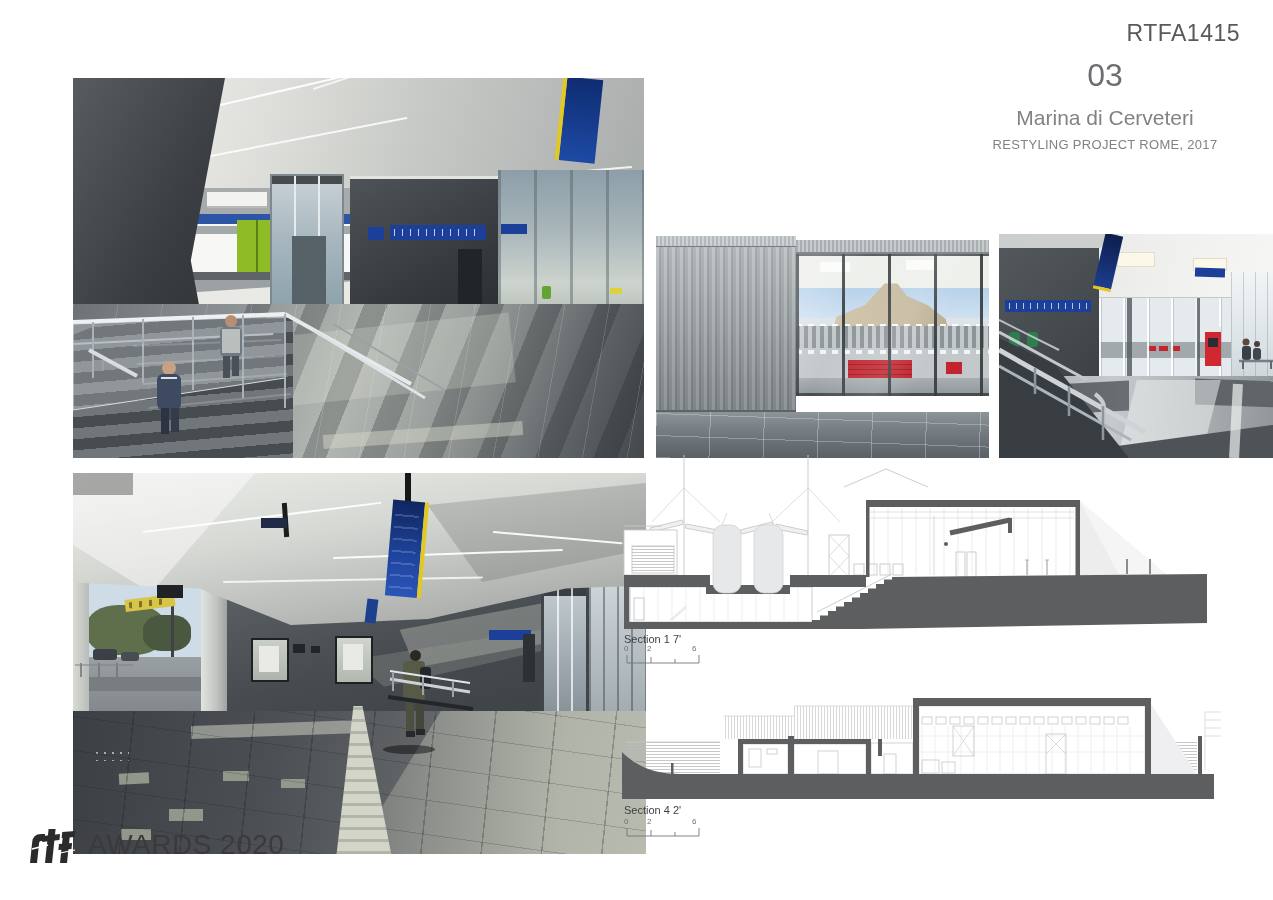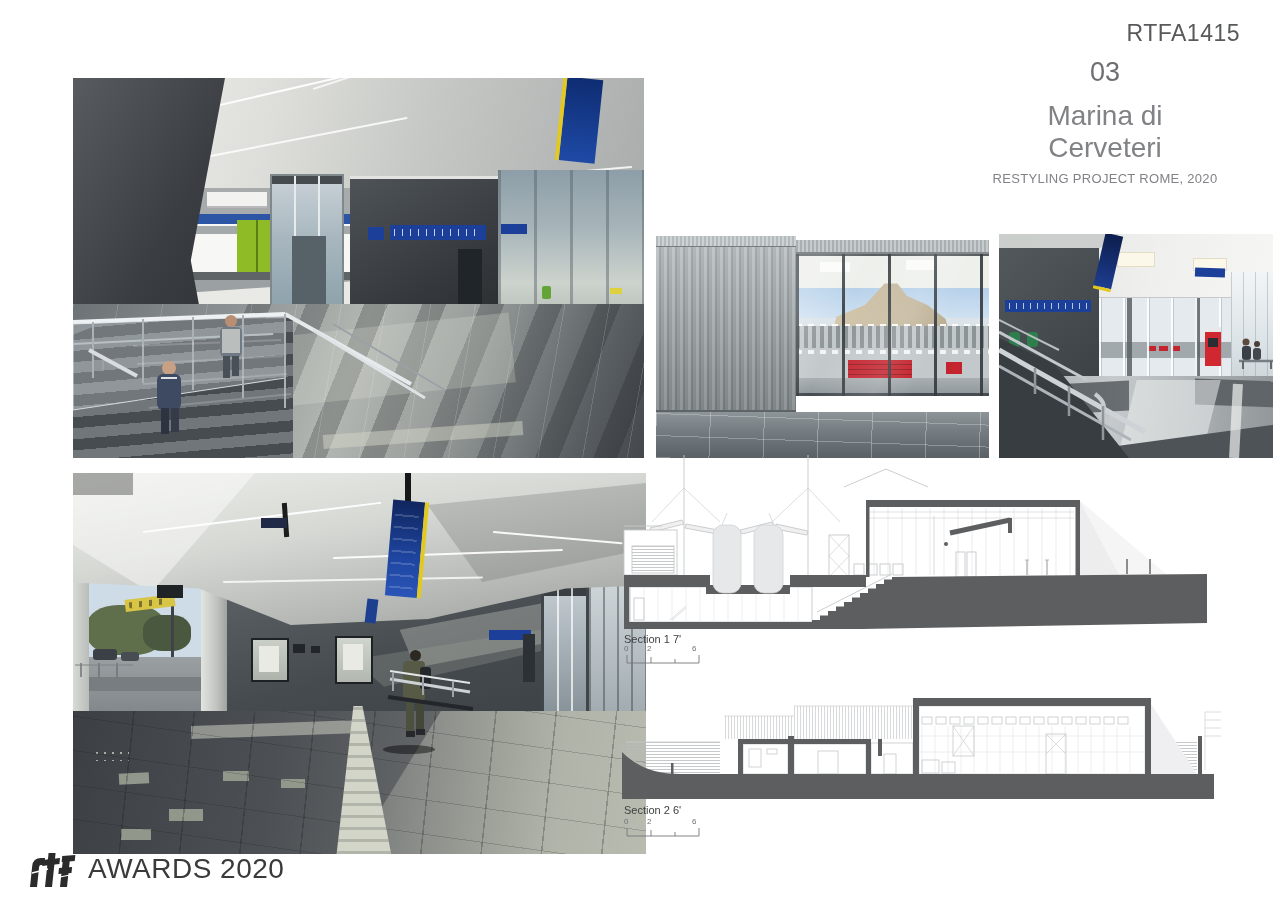--- a/index.html
+++ b/index.html
@@ -5,31 +5,31 @@
   html,body{margin:0;padding:0;background:#fff;}
   .page{position:relative;width:1273px;height:900px;background:#fff;overflow:hidden;
         font-family:"Liberation Sans",sans-serif;}
 
   
   .code{position:absolute;top:20px;right:33px;font-size:23px;letter-spacing:.5px;
         color:var(--code-text,#58595b);}
   .desc{position:absolute;left:640px;top:62px;width:258px;margin:0;font-size:13px;
         line-height:17.3px;color:var(--body-text,#6d6e71);}
   .proj{position:absolute;left:988px;top:57px;width:234px;text-align:center;}
-  .proj .num{font-size:27px;color:var(--body-text,#6d6e71);}
-  .proj .title{margin-top:12px;font-size:28px;color:var(--title-text,#808285);}
+  .proj .num{font-size:32px;color:var(--body-text,#6d6e71);}
+  .proj .title{margin-top:12px;font-size:21px;color:var(--title-text,#808285);}
   .proj .subtitle{margin-top:7px;font-size:13px;letter-spacing:.3px;color:var(--title-text,#808285);}
 
   .dlabel{position:absolute;font-size:11px;color:#3f4042;}
   .ruler{position:absolute;width:72px;height:22px;font-size:8px;color:#6f7073;}
   .ruler span{position:absolute;top:0;}
   .ruler .r0{left:-2px;} .ruler .r2{left:21px;} .ruler .r6{left:66px;}
   .ruler svg{position:absolute;left:0;top:9px;}
 
-  .footer{position:absolute;left:30px;top:848px;height:42px;display:flex;align-items:center;}
+  .footer{position:absolute;left:30px;top:824px;height:42px;display:flex;align-items:center;}
   .footer .awards{margin-left:12px;font-size:28px;letter-spacing:.5px;color:#3a3a3a;}
   .sr{position:absolute;width:1px;height:1px;overflow:hidden;clip:rect(0 0 0 0);}
 
   
   .ph{position:absolute;overflow:hidden;background:#9aa0a3;}
   .ph *{position:absolute;}
   .led{height:2px;background:rgba(255,255,255,.92);border-radius:2px;transform-origin:left center;}
   .ovl{left:0;top:0;}
 
   
@@ -350,21 +350,21 @@
         <rect x="150" y="278" width="7" height="22" fill="#4a5058"></rect>
         <rect x="159" y="278" width="7" height="20" fill="#4a5058"></rect>
       </g>
     </svg>
   </figure>
 
 
   <div class="proj">
     <div class="num">03</div>
     <div class="title">Marina di Cerveteri</div>
-    <div class="subtitle">RESTYLING PROJECT ROME, 2020</div>
+    <div class="subtitle">RESTYLING PROJECT ROME, 2017</div>
   </div>
 
   <figure class="ph photo-b">
     <div class="pb-lou">
       <div class="shade"></div>
       <div class="top"></div>
     </div>
     <div class="pb-fascia"></div>
     <div class="pb-glass">
       <div class="ceil"></div>
@@ -657,21 +657,21 @@
       <rect x="116" y="49" width="5" height="35"></rect>
       <rect x="166" y="46" width="6" height="38"></rect>
       <rect x="244" y="49" width="5" height="35"></rect>
       <rect x="256" y="49" width="4" height="17"></rect>
       <rect x="291" y="14" width="6" height="70"></rect>
       <rect x="291" y="8" width="238" height="8"></rect>
       <rect x="523" y="8" width="6" height="76"></rect>
       <rect x="576" y="46" width="4" height="38"></rect>
     </g>
   </svg>
-  <div class="dlabel d2label">Section 2 6'</div>
+  <div class="dlabel d2label">Section 4 2'</div>
   <div class="ruler ruler2">
     <span class="r0">0</span>
     <span class="r2">2</span>
     <span class="r6">6</span>
     <svg width="74" height="12" viewBox="0 0 74 12">
       <path d="M1,2 V10 M25,4 V10 M49,6 V10 M73,2 V10 M1,10 H73" stroke="#76777a" stroke-width="0.9" fill="none"></path>
     </svg>
   </div>
 
   <div class="footer">

